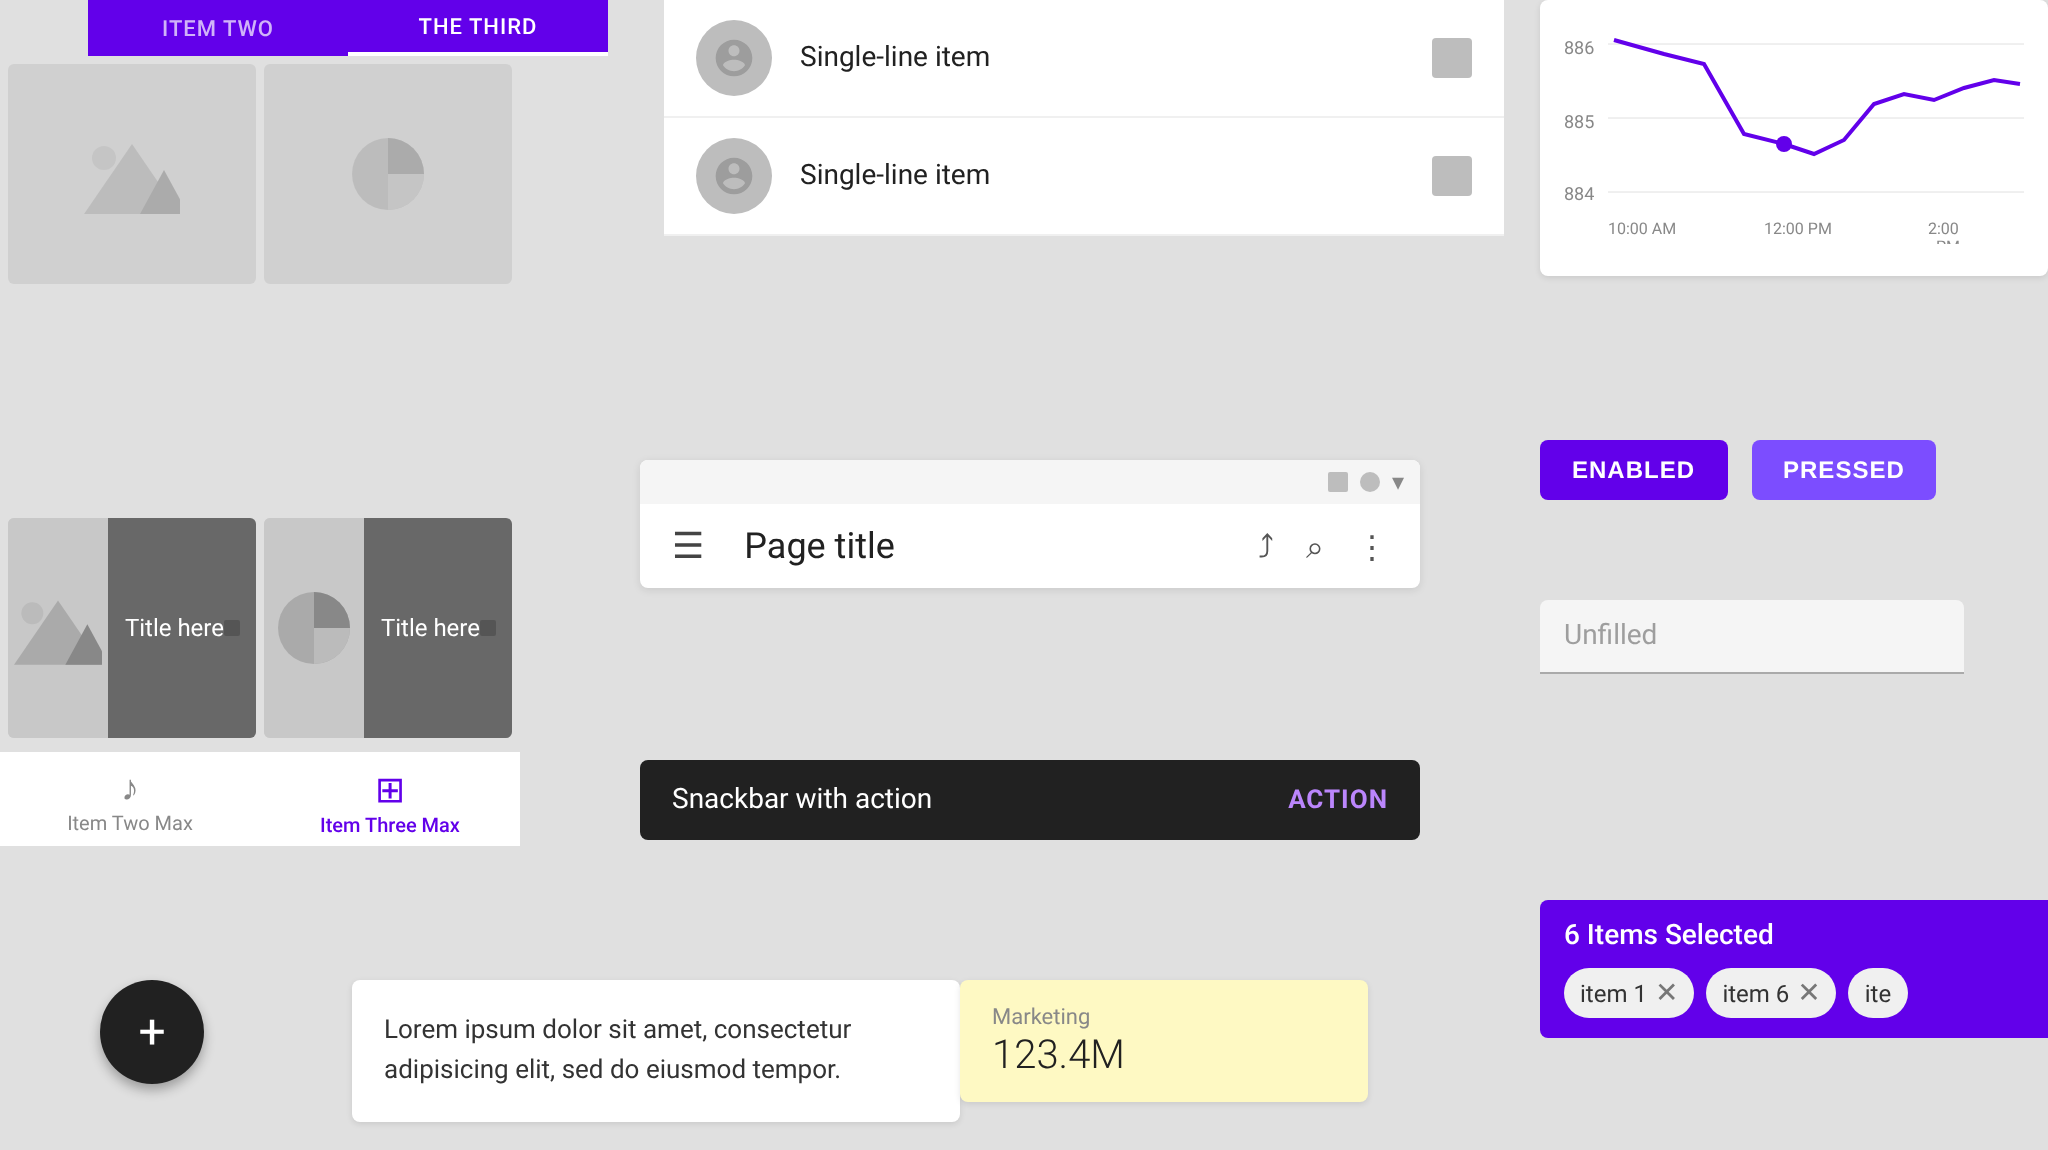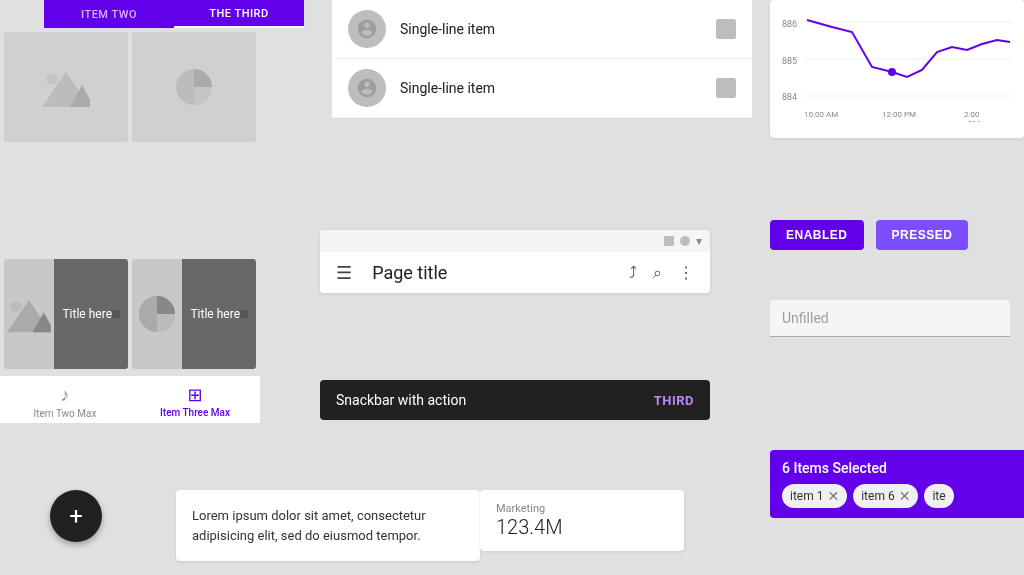--- a/index.html
+++ b/index.html
@@ -172,21 +172,21 @@
       line-height: 1.5;
       box-shadow: 0 1px 3px rgba(0,0,0,0.1);
     }
 
     
     .marketing-card {
       position: absolute;
       top: 490px;
       left: 480px;
       width: 204px;
-      background: #ffffff;
+      background: #fef9c3;
       border-radius: 4px;
       padding: 12px 16px;
       box-shadow: 0 1px 3px rgba(0,0,0,0.1);
     }
     .marketing-label {
       font-size: 11px;
       color: #888;
     }
     .marketing-value {
       font-size: 20px;
@@ -360,21 +360,21 @@
       font-weight: 700;
       letter-spacing: 0.5px;
       cursor: pointer;
     }
 
     
     .text-field-unfilled {
       position: absolute;
       top: 300px;
       left: 770px;
-      width: 240px;
+      width: 212px;
       background: #f5f5f5;
       border-radius: 4px 4px 0 0;
       border-bottom: 1px solid #aaa;
       padding: 10px 12px;
       font-size: 14px;
       color: #9e9e9e;
     }
 
     
     .chip-bar {
@@ -526,21 +526,21 @@
       <div class="app-bar-actions">
         <span class="app-bar-icon">⤴</span>
         <span class="app-bar-icon">⌕</span>
         <span class="app-bar-icon">⋮</span>
       </div>
     </div>
   </div>
 
   <div class="snackbar">
     <span class="snackbar-text">Snackbar with action</span>
-    <span class="snackbar-action">THIRD</span>
+    <span class="snackbar-action">ACTION</span>
   </div>
 
   <div class="chart-panel">
     <svg class="chart-area" viewBox="0 0 230 110" preserveAspectRatio="none">
 
       <text x="0" y="15" font-size="9" fill="#888">886</text>
       <text x="0" y="52" font-size="9" fill="#888">885</text>
       <text x="0" y="88" font-size="9" fill="#888">884</text>
 
       <line x1="22" y1="10" x2="230" y2="10" stroke="#e0e0e0" stroke-width="0.5"></line>

